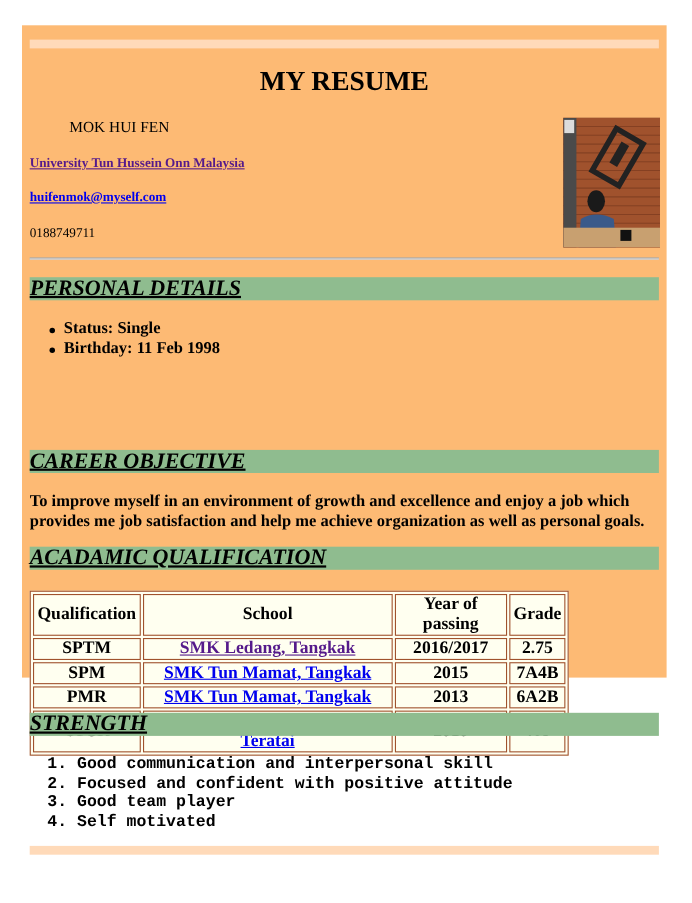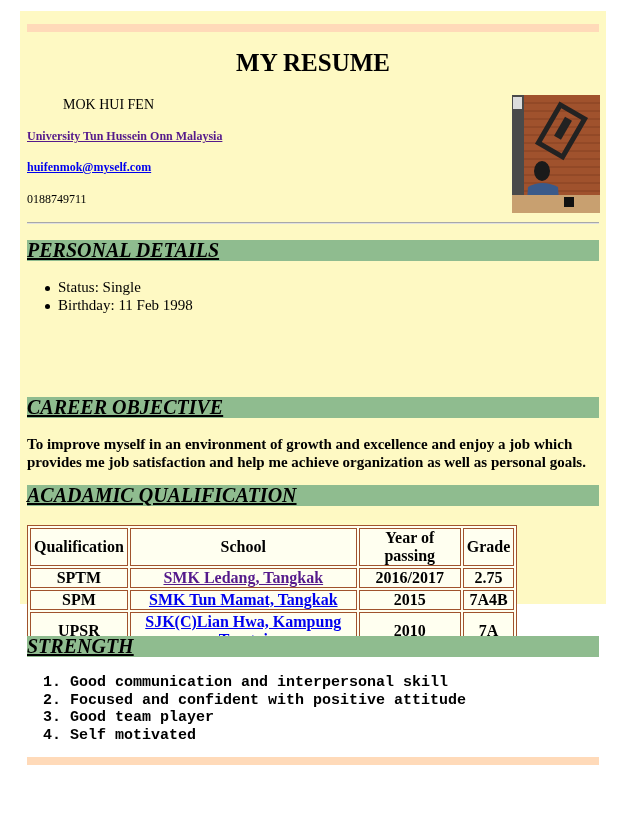--- a/index.html
+++ b/index.html
@@ -1,32 +1,32 @@
 <!DOCTYPE html>
 <html><head>
 <meta charset="utf-8">
 <style>
   html, body { margin:0; padding:0; background:#ffffff; }
   body { width:629px; height:821px; position:relative; font-family:"Liberation Serif", serif; color:#000; }
-  .page { position:absolute; left:20px; top:11px; width:586px; height:593px; background:#fef9c3; }
+  .page { position:absolute; left:20px; top:23px; width:586px; height:593px; background:#fdba74; }
   .inner { position:absolute; left:7px; top:0; width:572px; }
   .peach-bar { height:8px; background:#ffdab9; }
   .top-bar { margin-top:13px; }
   h1 { margin:0; text-align:center; font-size:25px; font-weight:bold; position:absolute; top:38px; left:0; width:572px; }
   .name { position:absolute; top:86px; left:0; font-size:14px; font-weight:normal;margin-left:36px; }
   .link { font-size:12px; font-weight:bold; text-decoration:underline; }
   .uni { position:absolute; top:118px; left:0; color:#551a8b; }
   .email { position:absolute; top:149px; left:0; color:#0000ee; }
   .phone { position:absolute; top:181px; left:0; font-size:12px; font-weight:normal; }
   .photo { position:absolute; top:84px; left:485px; width:88px; height:118px; overflow:hidden; background:#8b4a2b; }
   .hr { position:absolute; top:211px; left:0; width:572px; height:1px; background:#a8a8a8; border-bottom:1px solid #e0e0e0; }
   .section-h { position:absolute; left:0; width:572px; height:21px; background:#8fbc8f;font-style:italic; }
   .section-h span { font-size:20px; font-weight:bold; text-decoration:underline; line-height:21px; display:inline-block; }
   ul, ol { margin:0; padding:0; }
-  .pd-list { position:absolute; top:268px; left:0; font-size:15px; font-weight:normal; line-height:17.5px; }
+  .pd-list { position:absolute; top:268px; left:0; font-size:15px; font-weight:bold; line-height:17.5px; }
   .pd-list li { list-style:none; position:relative; padding-left:31px; }
   .pd-list li .dot { position:absolute; left:18px; top:7px; width:5px; height:5px; border-radius:50%; background:#000; }
   .hobbies li { padding-left:63px; }
   .hobbies li .circ { position:absolute; left:49px; top:6px; width:4px; height:4px; border-radius:50%; border:1px solid #000; }
   .objective { position:absolute; top:424px; left:0; width:572px; font-size:15px; font-weight:bold; line-height:18px; }
   table.acad { position:absolute; top:514px; left:0; border-collapse:separate; border-spacing:2px; border:1px solid #a0522d; background:#fffff0; font-size:16px; font-weight:bold; }
   table.acad th, table.acad td { border:1px solid #a0522d; padding:0 3px; height:15px; text-align:center; }
   table.acad a { text-decoration:underline; }
   .c-q { width:79px; } .c-s { width:219px; } .c-y { width:94px; } .c-g { width:35px; }
   .strength { position:absolute; top:663px; left:0; font-size:15px; font-weight:bold; line-height:17.5px; }
@@ -110,20 +110,26 @@
           <td>2016/2017</td>
           <td>2.75</td>
         </tr>
         <tr>
           <td>SPM</td>
           <td><a style="color:#0000ee">SMK Tun Mamat, Tangkak</a></td>
           <td>2015</td>
           <td>7A4B</td>
         </tr>
         <tr>
+          <td>PMR</td>
+          <td><a style="color:#0000ee">SMK Tun Mamat, Tangkak</a></td>
+          <td>2013</td>
+          <td>6A2B</td>
+        </tr>
+        <tr>
           <td>UPSR</td>
           <td><a style="color:#0000ee">SJK(C)Lian Hwa, Kampung Teratai</a></td>
           <td>2010</td>
           <td>7A</td>
         </tr>
       </tbody>
     </table>
 
     <div class="section-h" style="top:625px;">
       <span>STRENGTH</span>

